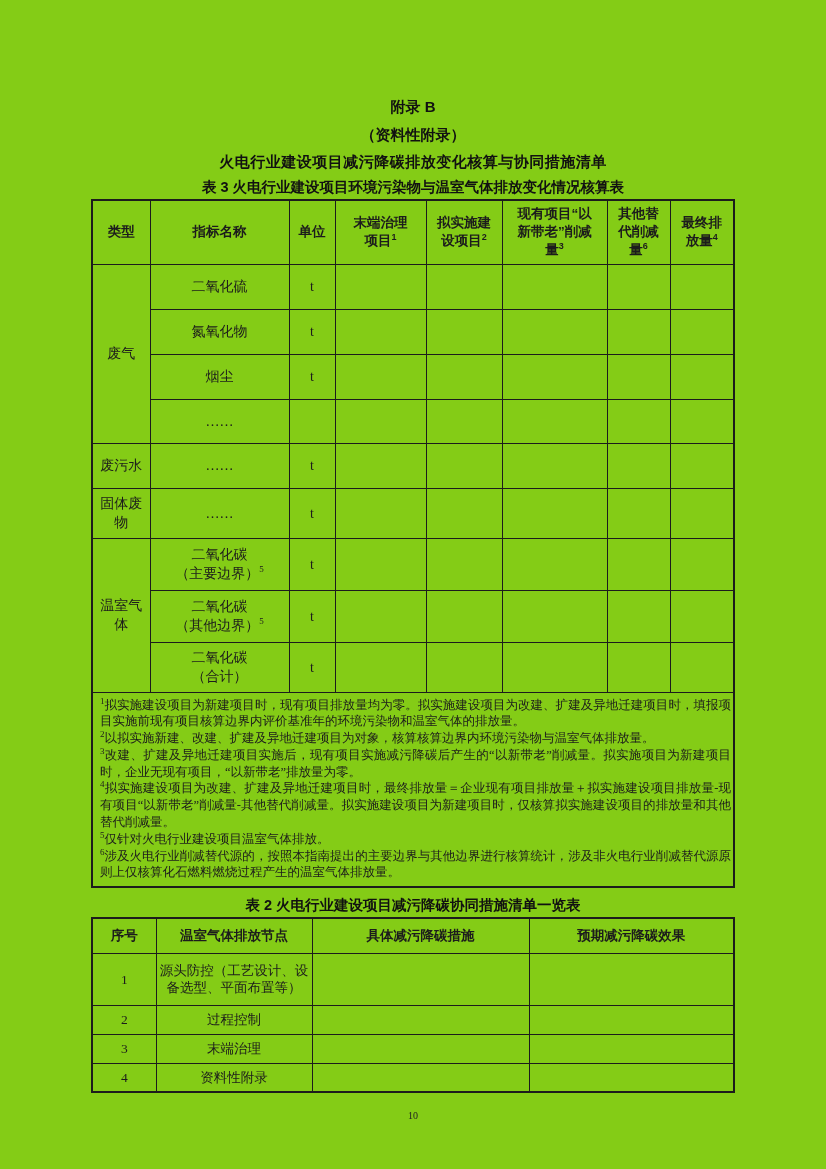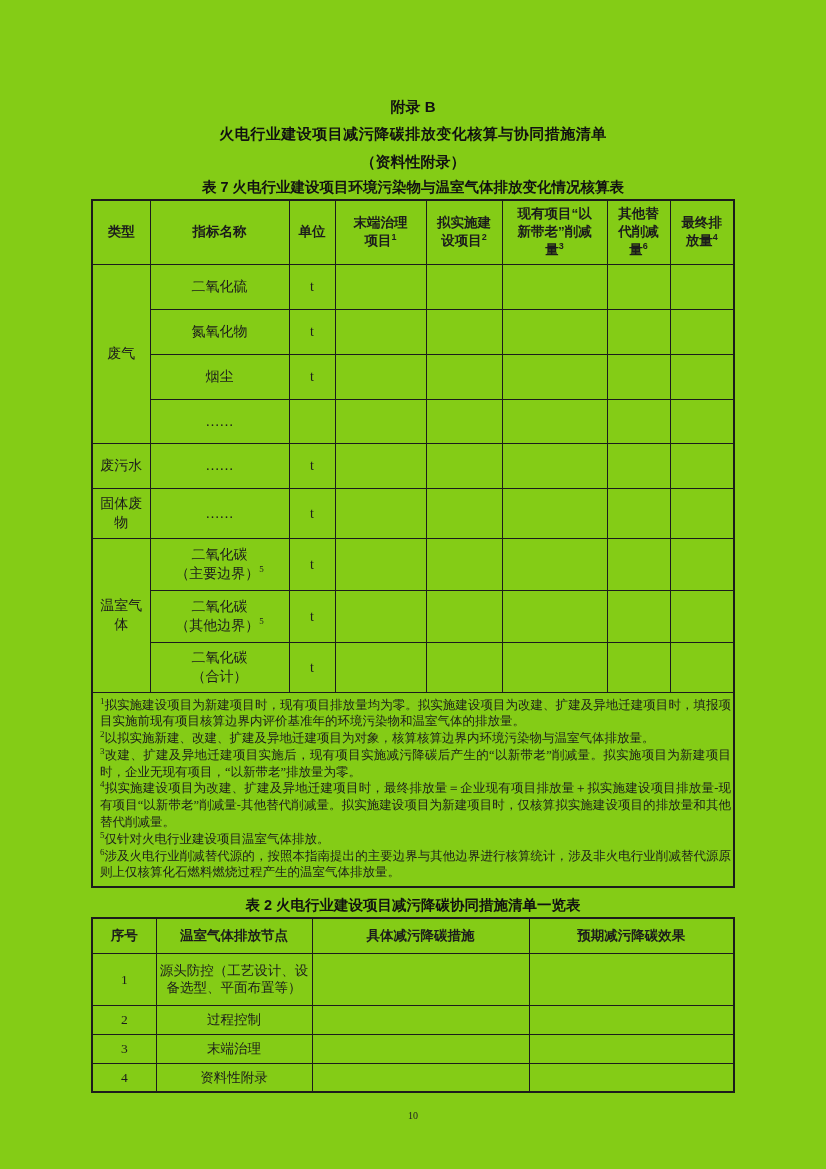--- a/index.html
+++ b/index.html
@@ -72,23 +72,23 @@
     color:#222;
   }
 </style>
 </head>
 <body>
 
 <div class="page">
   <div class="content">
 
     <div class="heading appendix-label">附录 B</div>
+    <div class="heading appendix-note">（资料性附录）</div>
     <div class="heading doc-title">火电行业建设项目减污降碳排放变化核算与协同措施清单</div>
-    <div class="heading appendix-note">（资料性附录）</div>
-    <div class="heading tbl-caption">表 7  火电行业建设项目环境污染物与温室气体排放变化情况核算表</div>
+    <div class="heading tbl-caption">表 3  火电行业建设项目环境污染物与温室气体排放变化情况核算表</div>
 
     <table class="t1">
       <colgroup>
         <col style="width:58px">
           <col style="width:139px">
           <col style="width:46px">
           <col style="width:91px">
         <col style="width:76px">
           <col style="width:105px">
           <col style="width:63px">

